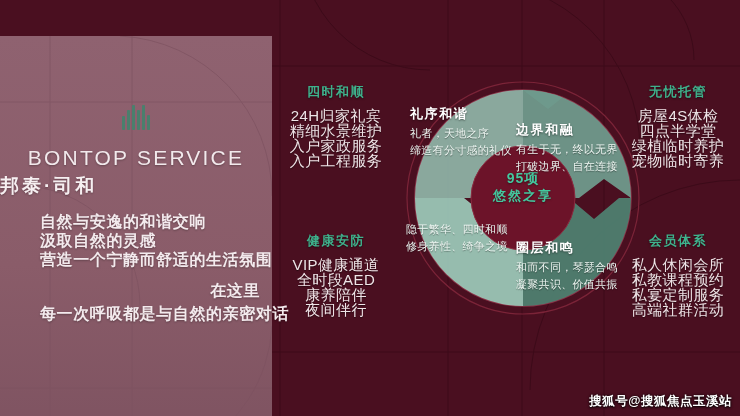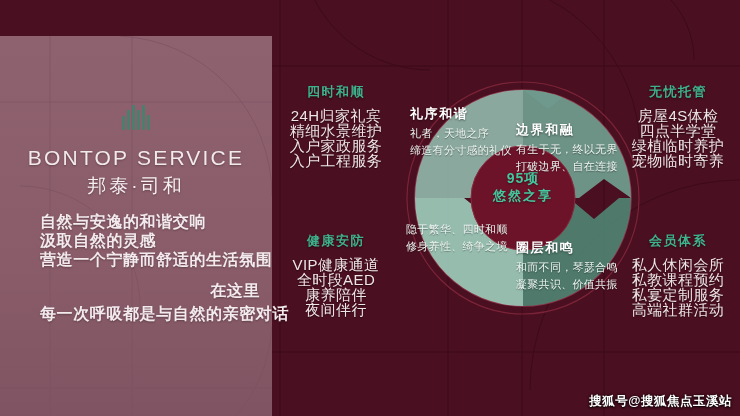--- a/index.html
+++ b/index.html
@@ -48,25 +48,25 @@
     position: absolute; left: 0; right: 0; top: 110px;
     text-align: center;
     color: #f2e9ec;
     font-size: 21px;
     letter-spacing: 2.2px;
     font-weight: 400;
     text-shadow: 0 1px 2px rgba(0,0,0,.28);
   }
   #brand-cn {
     position: absolute; left: 0; right: 0; top: 137px;
-    text-align: center;
+    text-align: left;
     color: #f6eff1;
     font-size: 19px;
     letter-spacing: 3px;
-    font-weight: 400;
+    font-weight: 700;
     text-shadow: 0 1px 2px rgba(0,0,0,.28);
   }
   #tagline {
     position: absolute; left: 40px; top: 176px; width: 220px;
   }
   #tagline .tl {
     color: #f3eaed;
     font-size: 16px;
     line-height: 19px;
     letter-spacing: .6px;

